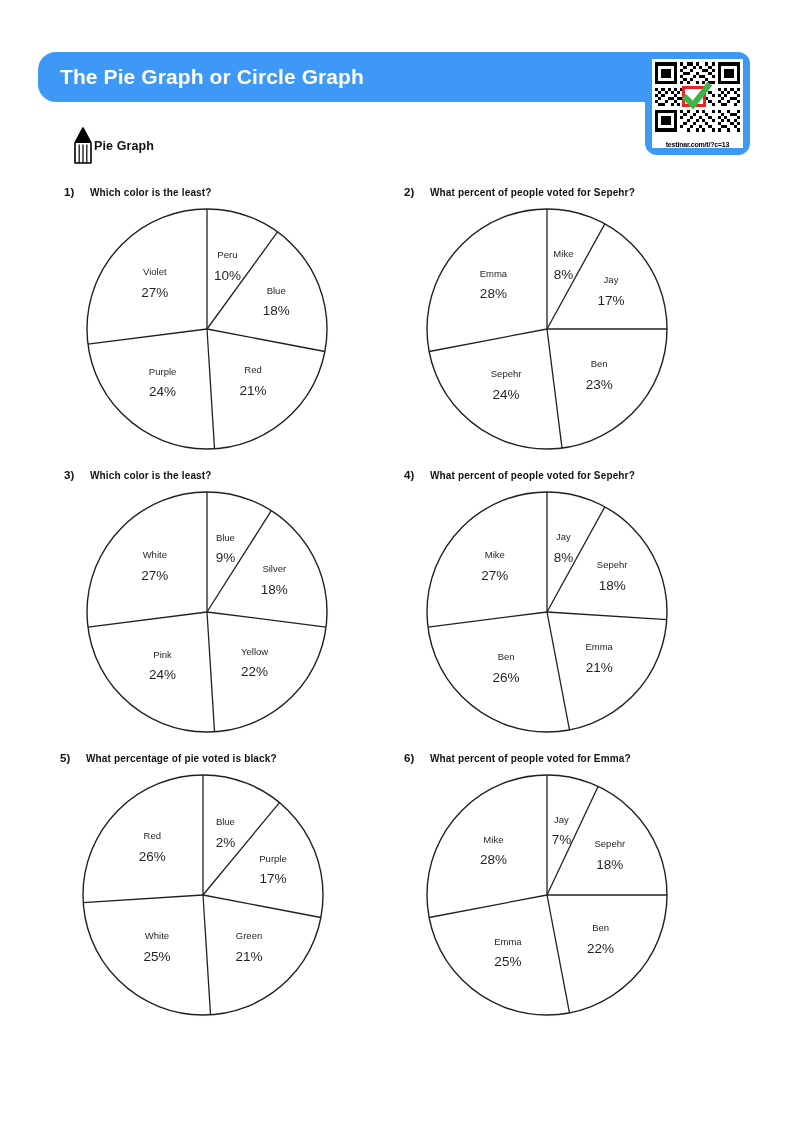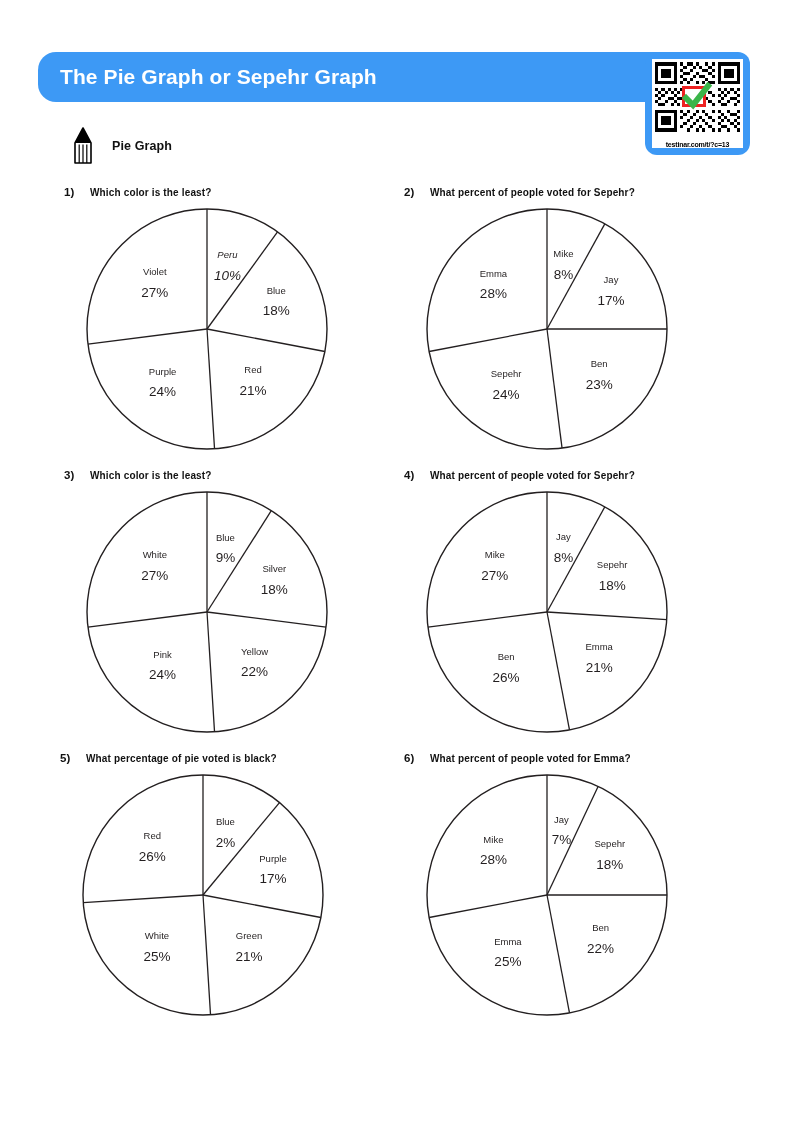--- a/index.html
+++ b/index.html
@@ -91,21 +91,20 @@
   .section-head {
     position: absolute;
     left: 72px;
     top: 126px;
     height: 40px;
     display: flex;
     align-items: center;
   }
   .pencil-icon { width: 22px; height: 40px; }
   .section-label {
-    margin-left: 18px;
     font-size: 12.5px;
     font-weight: bold;
     color: #111111;
     letter-spacing: 0.1px;
   }
 
   
   .q-item { position: absolute; }
   .q-head {
     position: absolute;
@@ -146,21 +145,21 @@
     white-space: nowrap;
     pointer-events: none;
   }
   .slice-name { font-size: 9.5px; display: block; }
   .slice-pct { font-size: 13.5px; display: block; margin-top: 7px; }
 </style>
 </head>
 <body>
 
 <div class="header-bar">
-  <div class="header-title">The Pie Graph or Sepehr Graph</div>
+  <div class="header-title">The Pie Graph or Circle Graph</div>
 </div>
 
 <div class="qr-badge">
   <div class="qr-inner">
     <svg class="qr-modules" viewBox="0 0 29 24" shape-rendering="crispEdges">
       <rect width="29" height="24" fill="#ffffff"></rect>
       <g fill="#000000">
 
         <rect x="1" y="1" width="7" height="7"></rect>
         <rect x="2" y="2" width="5" height="5" fill="#ffffff"></rect>
@@ -348,21 +347,21 @@
       </div>
       <div class="pie-wrap">
         <svg class="pie-svg" width="250" height="250" viewBox="0 0 250 250">
           <circle cx="125" cy="125" r="120" fill="#ffffff" stroke="#231f20" stroke-width="1.4"></circle>
           <line x1="125" y1="125" x2="125.00" y2="5.00" stroke="#231f20" stroke-width="1.3"></line>
           <line x1="125" y1="125" x2="195.53" y2="27.92" stroke="#231f20" stroke-width="1.3"></line>
           <line x1="125" y1="125" x2="242.87" y2="147.49" stroke="#231f20" stroke-width="1.3"></line>
           <line x1="125" y1="125" x2="132.53" y2="244.76" stroke="#231f20" stroke-width="1.3"></line>
           <line x1="125" y1="125" x2="5.95" y2="140.04" stroke="#231f20" stroke-width="1.3"></line>
         </svg>
-        <div class="slice-label" style="left: 145.4px; top: 62.2px; font-style: italic;">
+        <div class="slice-label" style="left: 145.4px; top: 62.2px;">
           <span class="slice-name">Peru</span>
           <span class="slice-pct">10%</span>
         </div>
         <div class="slice-label" style="left: 194.2px; top: 97.6px;">
           <span class="slice-name">Blue</span>
           <span class="slice-pct">18%</span>
         </div>
         <div class="slice-label" style="left: 171px; top: 177.2px;">
           <span class="slice-name">Red</span>
           <span class="slice-pct">21%</span>

